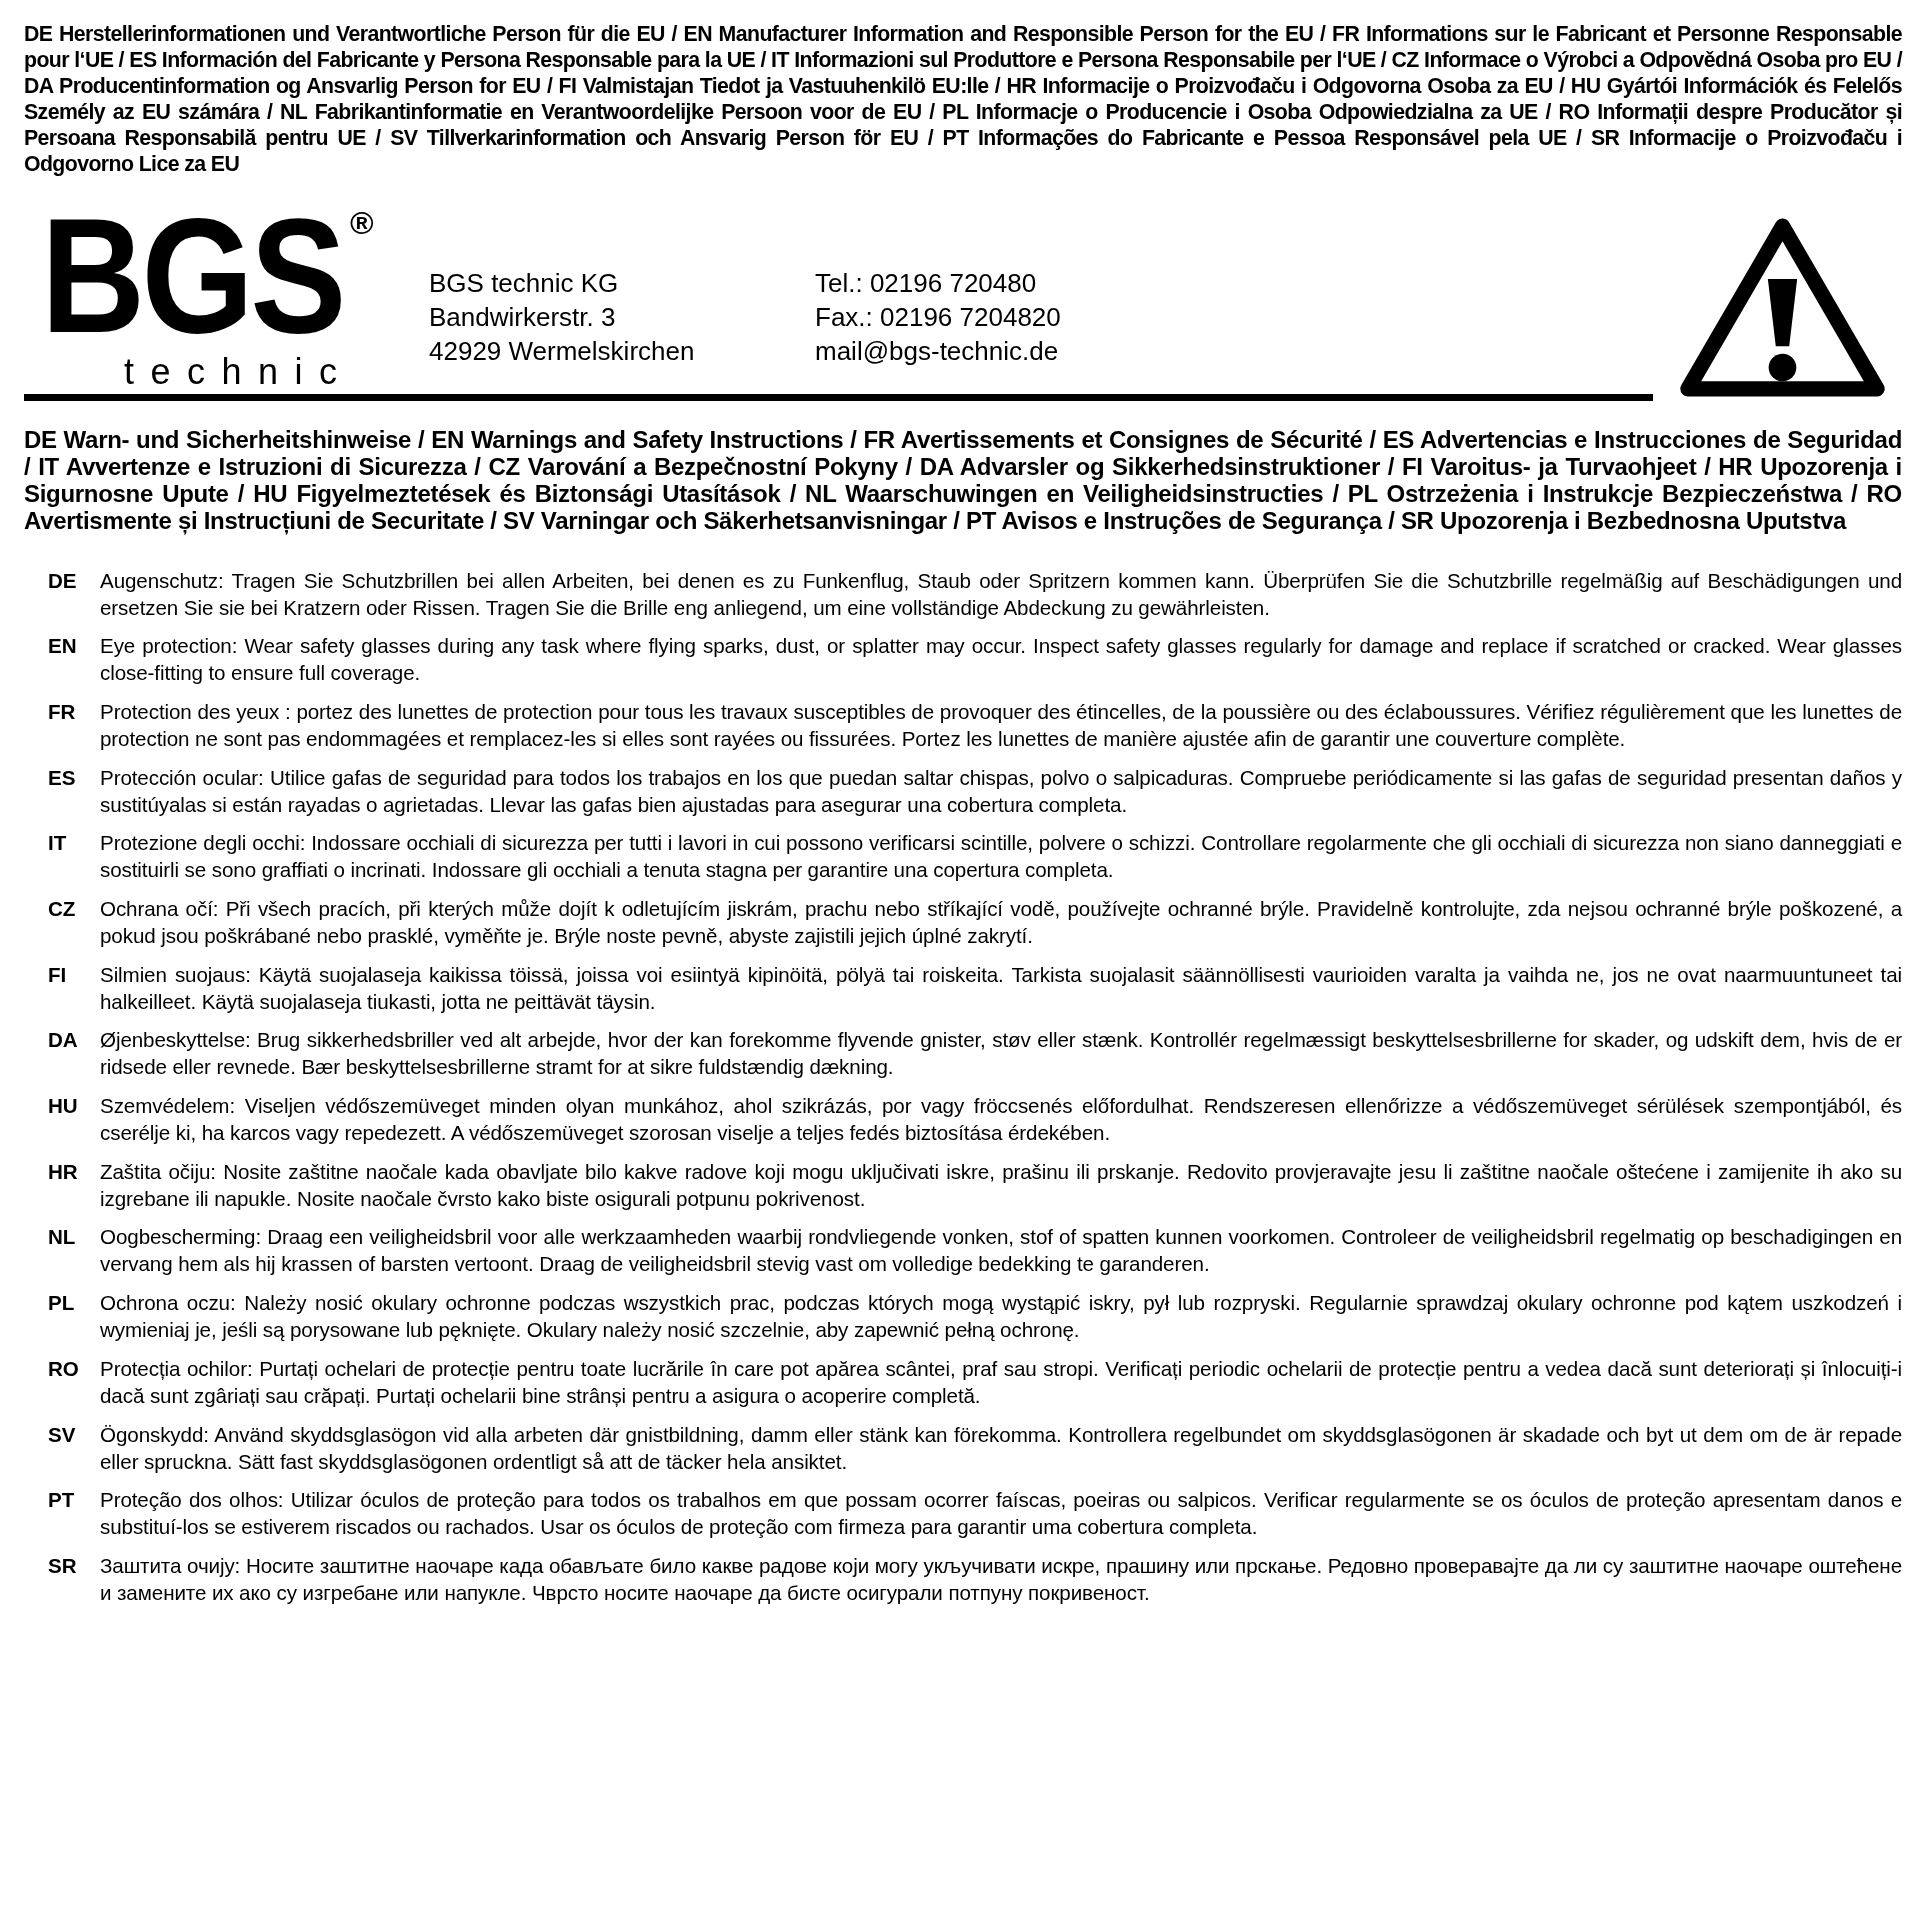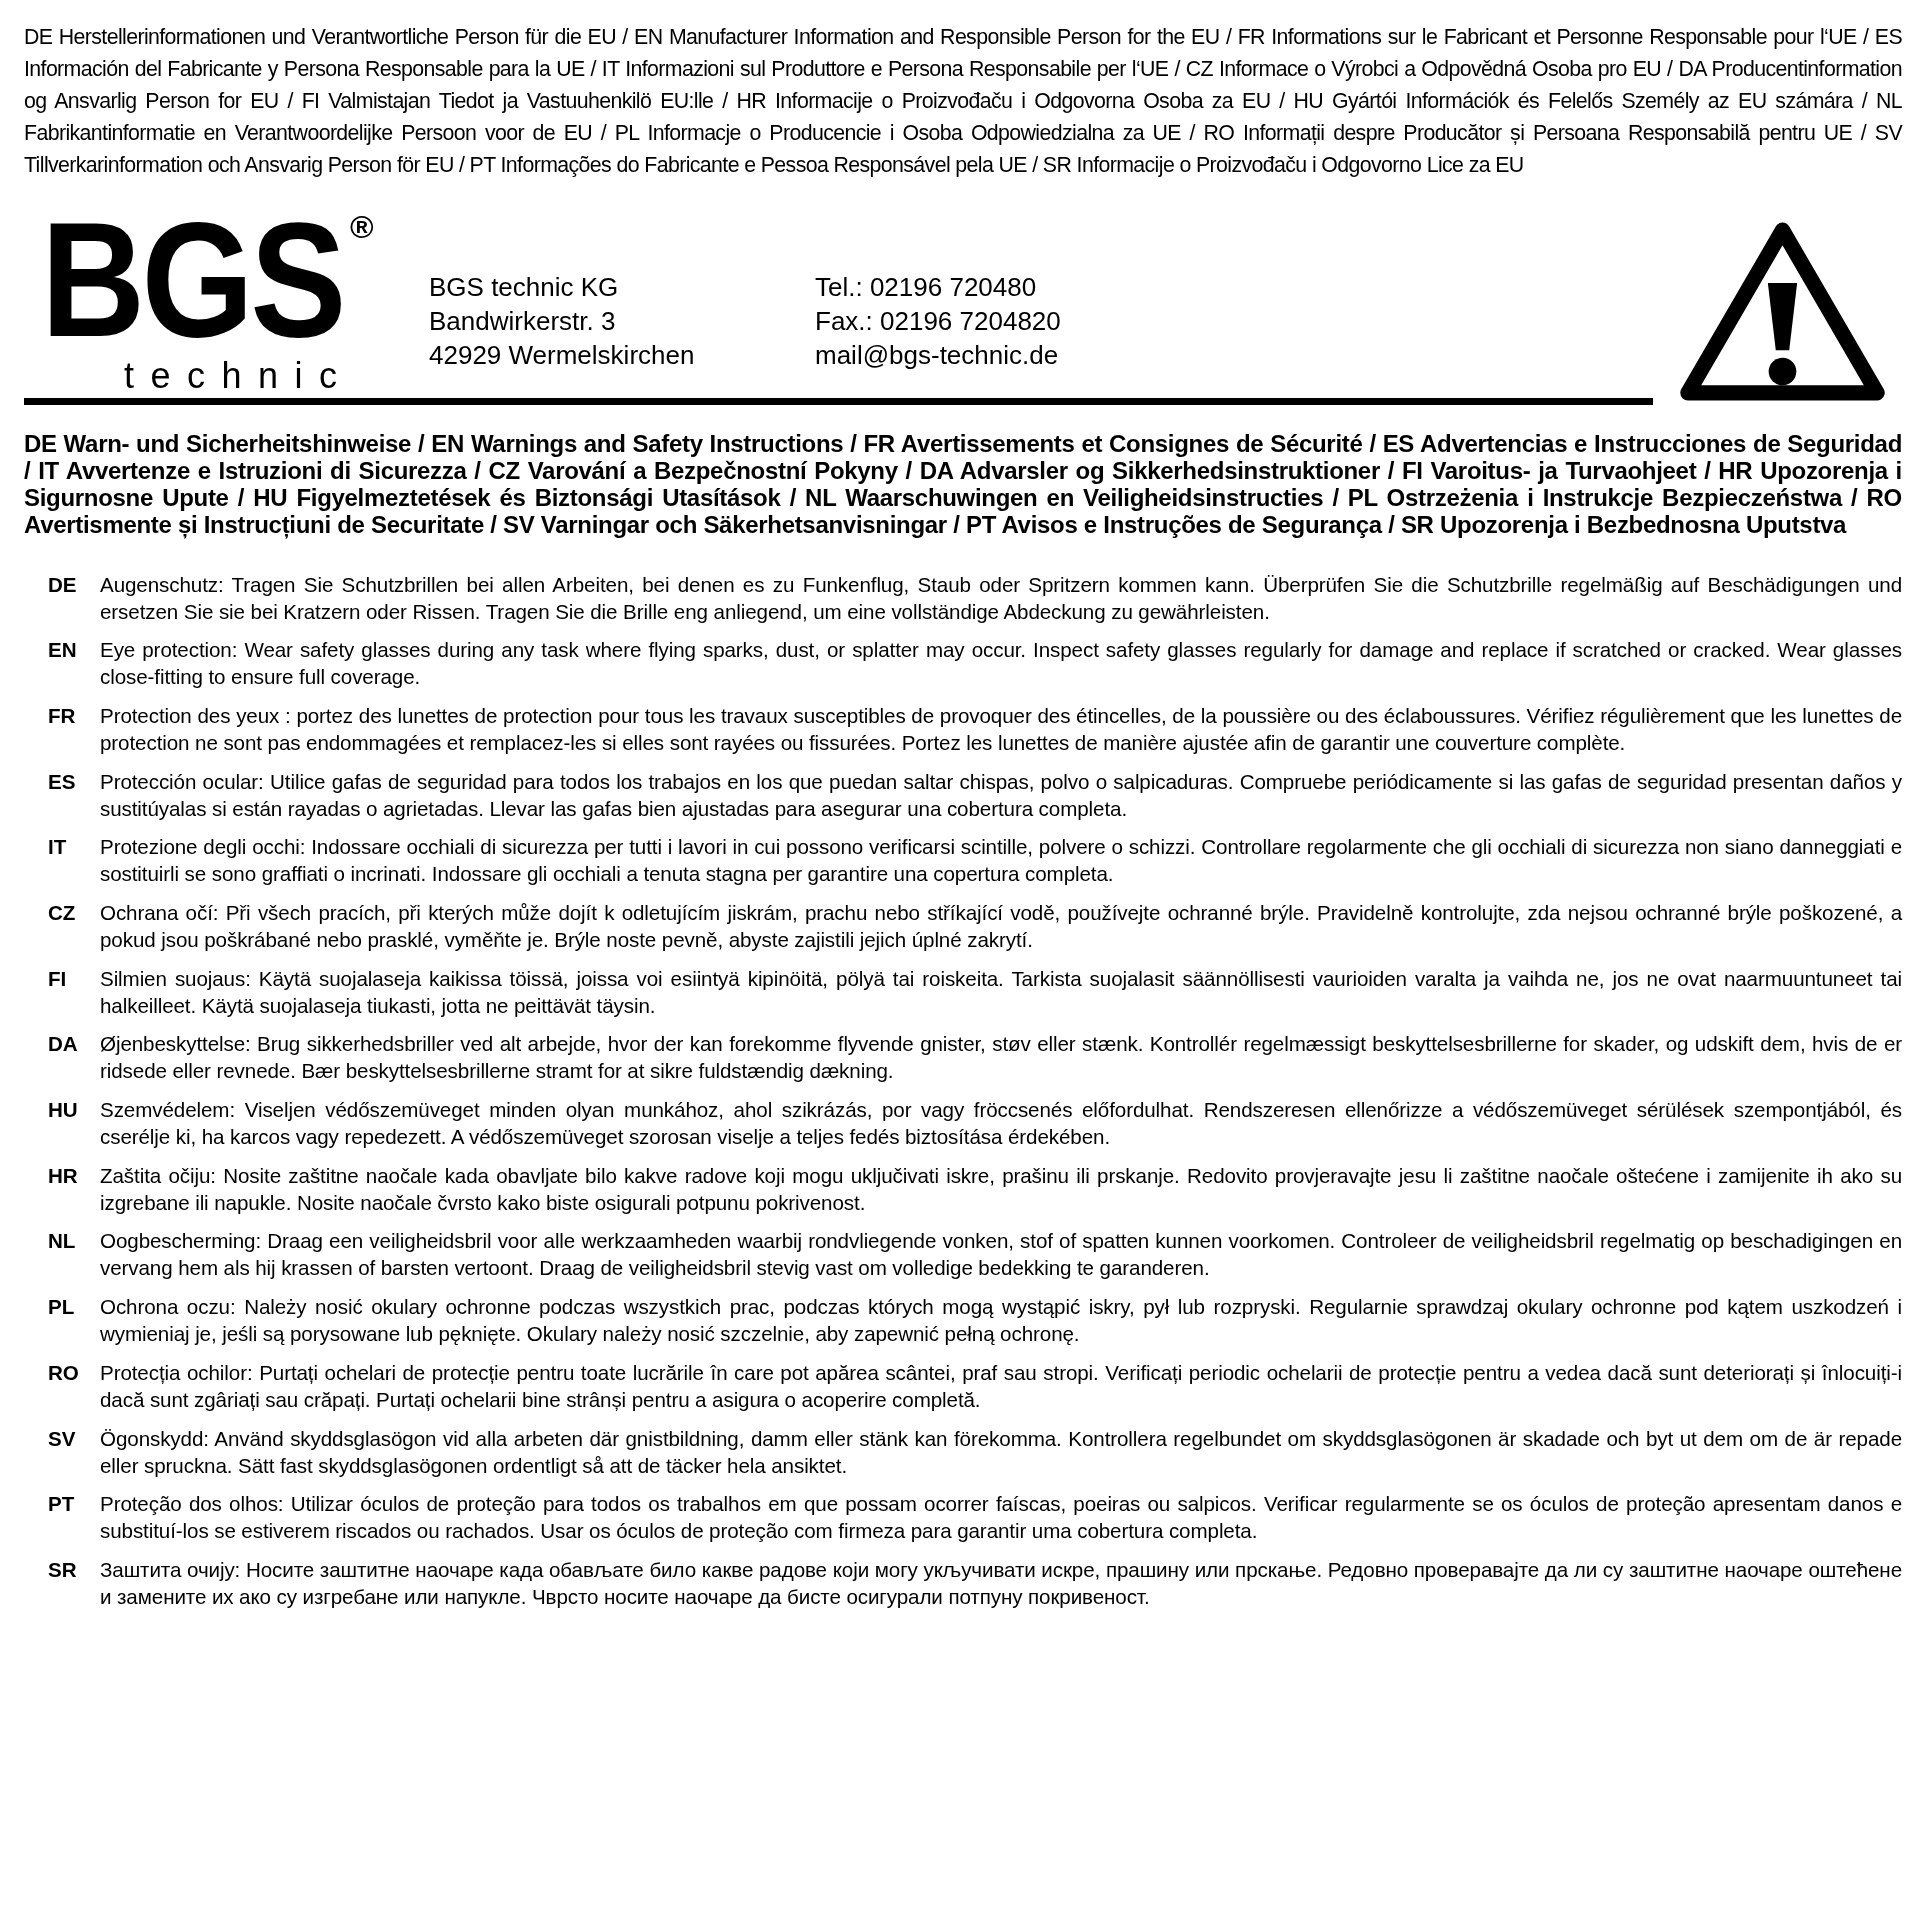--- a/index.html
+++ b/index.html
@@ -4,21 +4,21 @@
 <style>
   html, body { margin:0; padding:0; }
   body {
     width:1926px; height:1926px;
     background:#ffffff; color:#000000;
     font-family:"Liberation Sans", sans-serif;
     overflow:hidden;
   }
   .header-top {
     margin:20.6px 24px 0 24px;
-    font-weight:normal; font-size:21.3px; line-height:32px;
+    font-weight:bold; font-size:21.3px; line-height:26px;
     letter-spacing:-0.6px; text-align:justify;
   }
   .brand-band { position:relative; height:249px; margin:0 24px; }
   .logo { position:absolute; left:17px; top:38px; width:327px; }
   .logo-mark { position:relative; }
   .logo-bgs {
     display:block; font-size:164px; font-weight:bold; line-height:122px;
     letter-spacing:-4.1px; transform:scaleX(0.88); transform-origin:left bottom;
   }
   .logo-reg { position:absolute; top:-9.6px; right:-5.5px; font-size:32px; font-weight:bold; }

